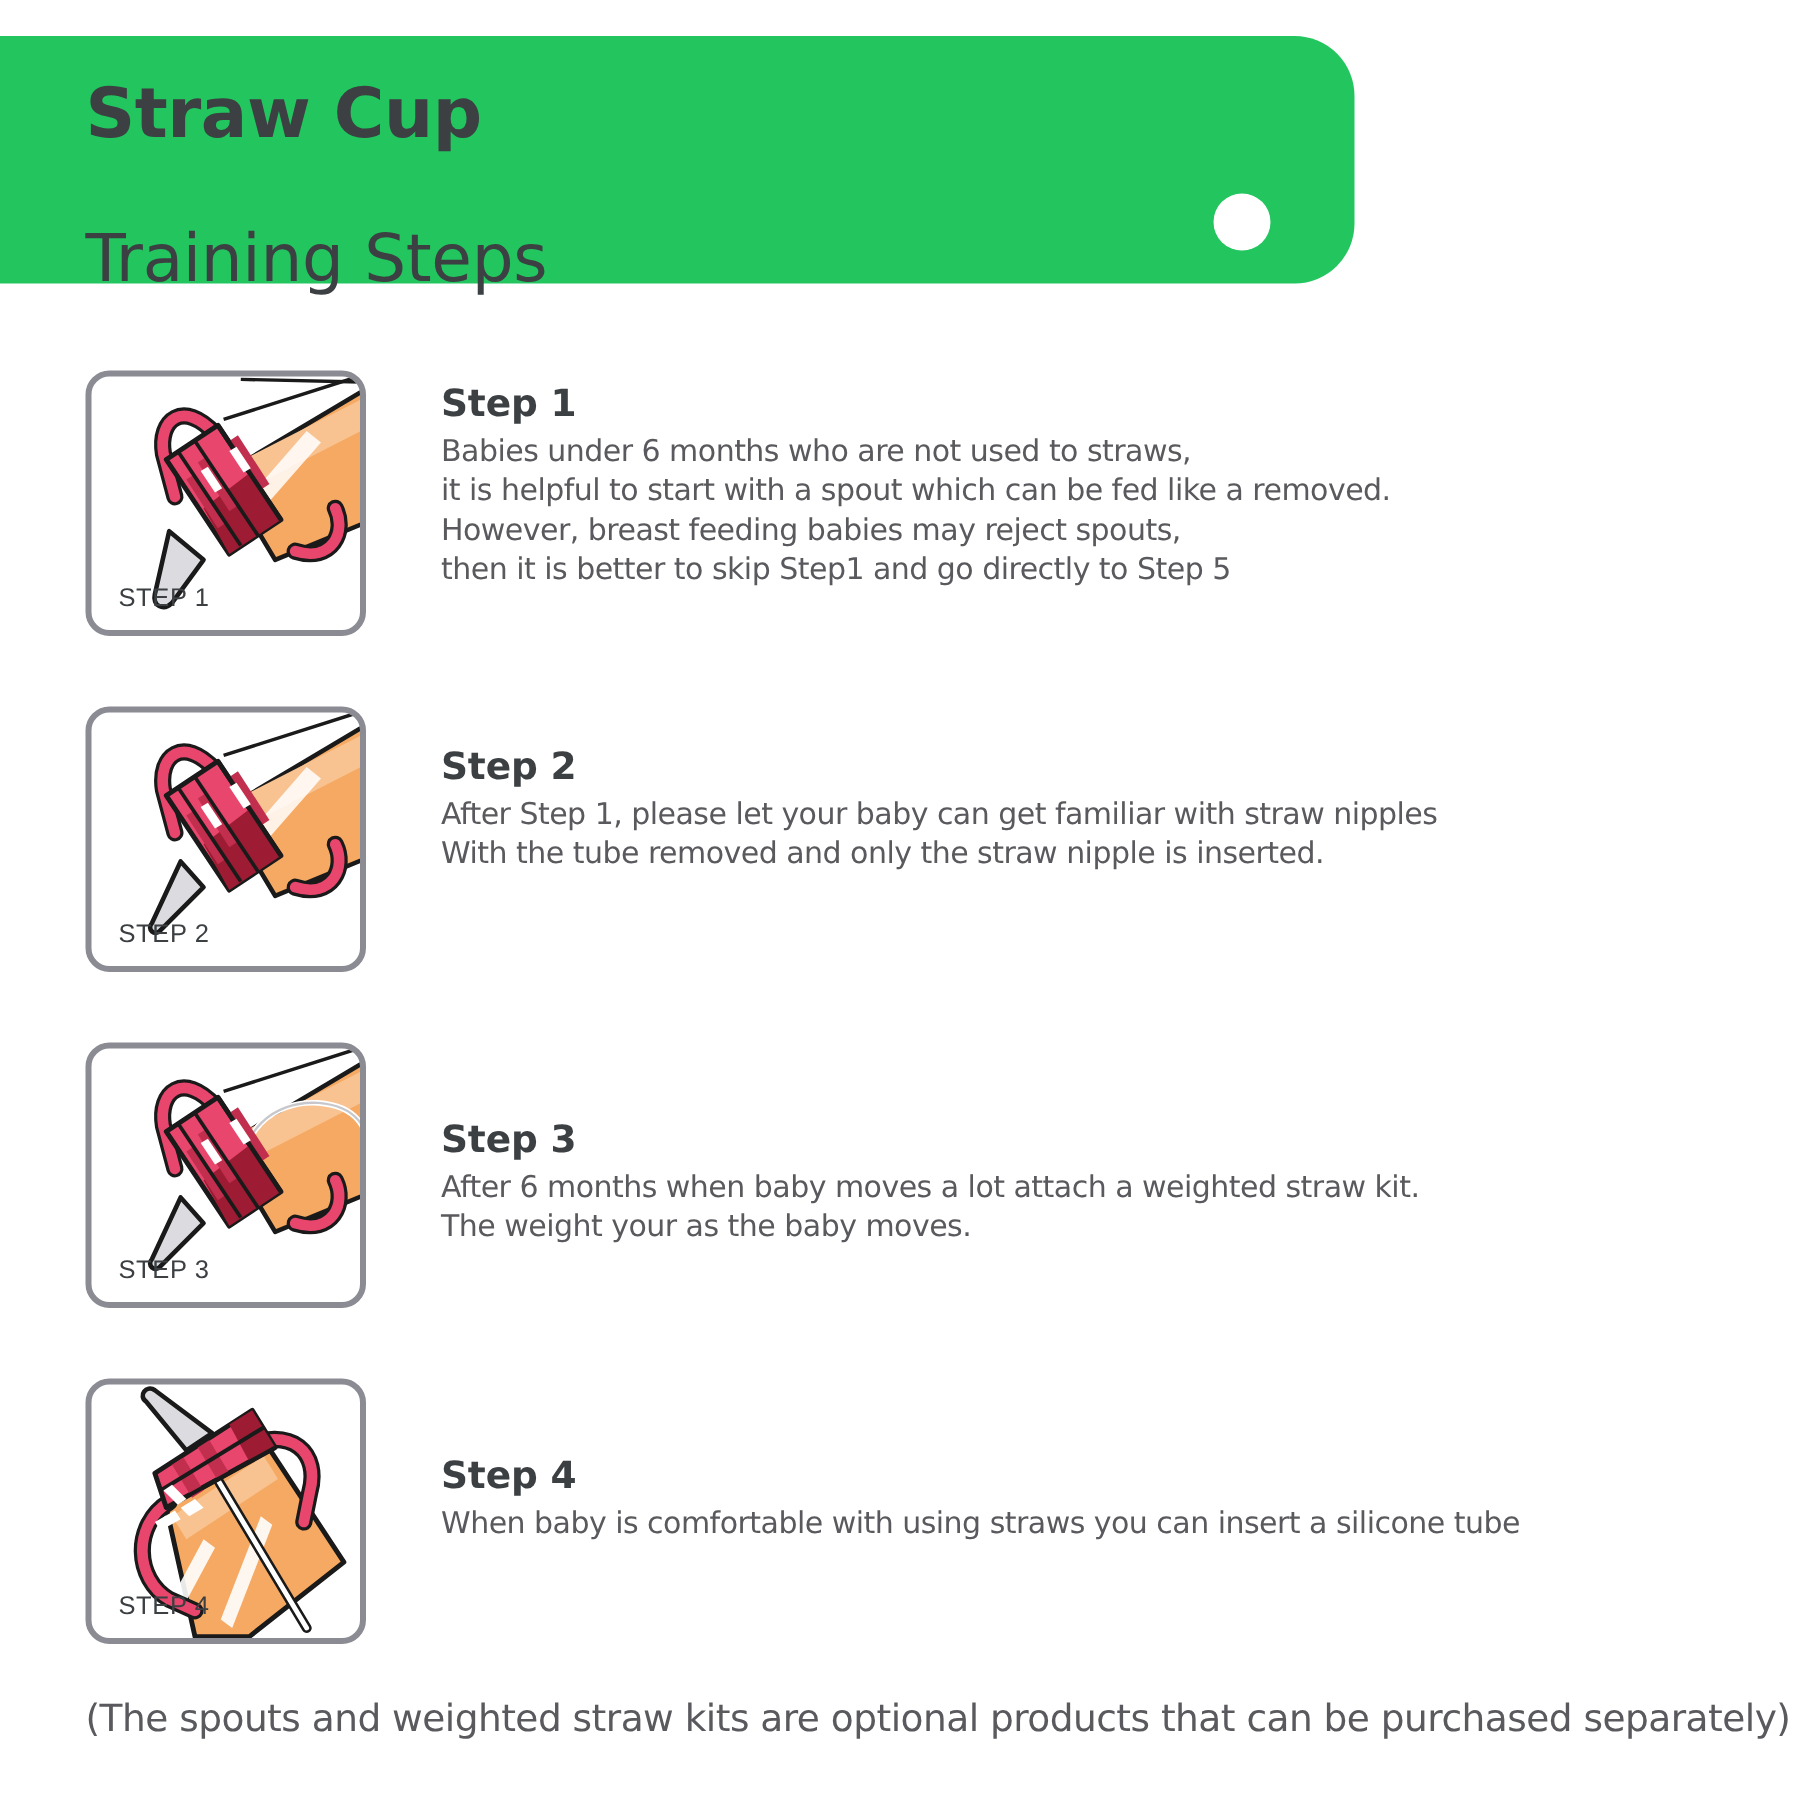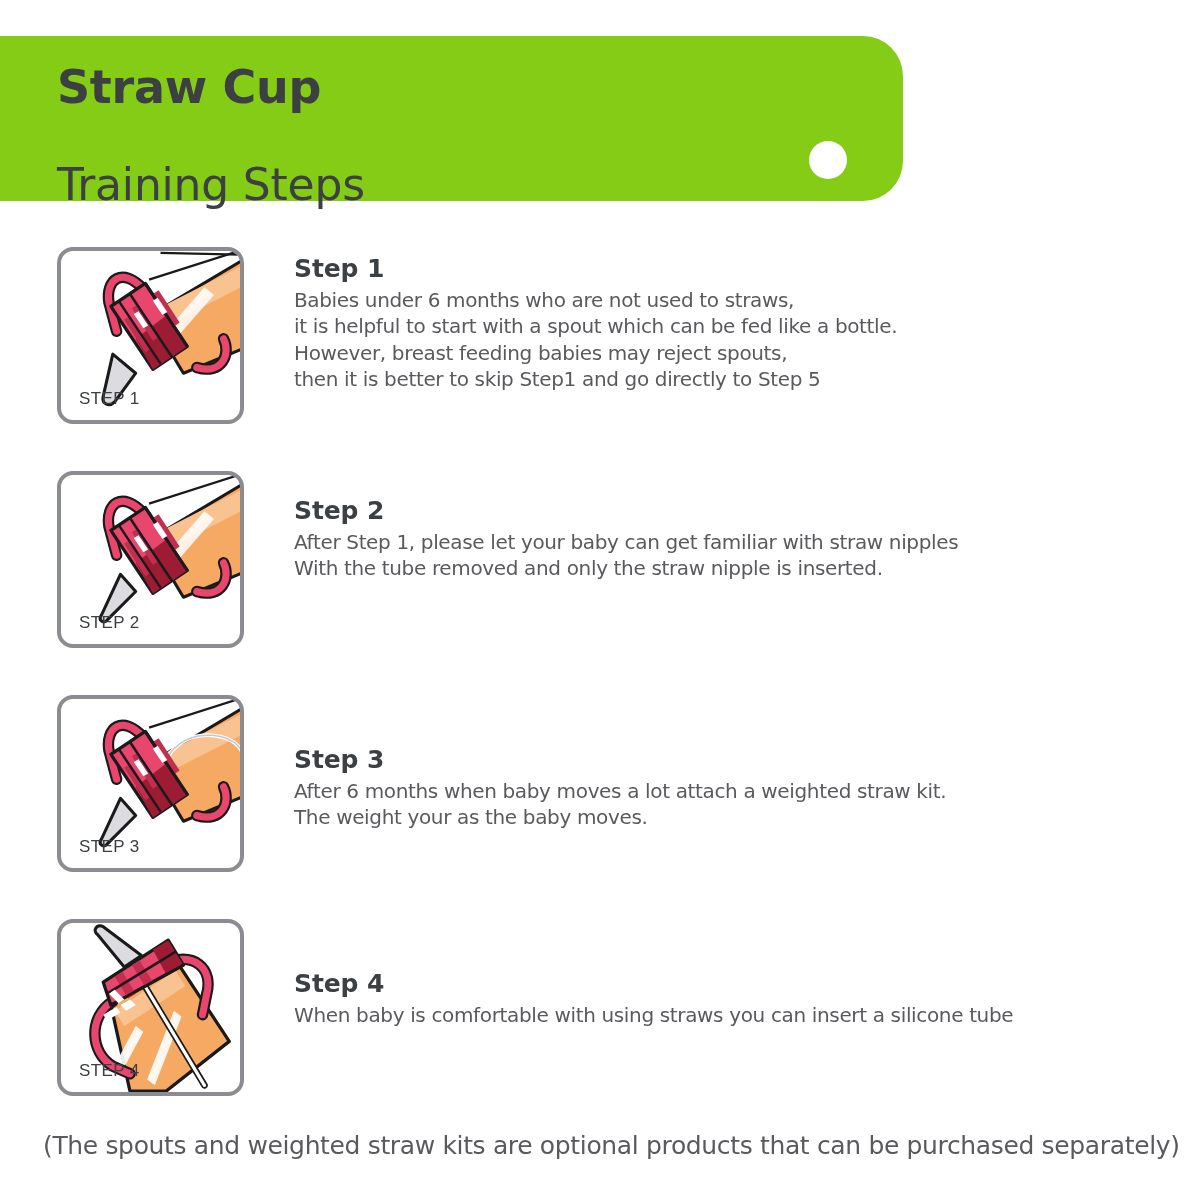--- a/index.html
+++ b/index.html
@@ -12,24 +12,24 @@
     background: #ffffff;
     font-family: "DejaVu Sans", sans-serif;
     overflow: hidden;
     position: relative;
   }
 
   
   .header-tag {
     position: absolute;
     left: 0;
-    top: 36px;
+    top: 24px;
     width: 903px;
     height: 165px;
-    background: #84cc16;
+    background: #22c55e;
     border-top-right-radius: 40px;
     border-bottom-right-radius: 40px;
   }
   .header-title {
     position: absolute;
     left: 57px;
     top: 28px;
     font-size: 46px;
     font-weight: bold;
     color: #3c4043;
@@ -109,21 +109,21 @@
     font-weight: normal;
     color: #5a5a5e;
     line-height: 1.32;
     letter-spacing: -0.35px;
     white-space: nowrap;
   }
 
   
   .footer-note {
     position: absolute;
-    left: 43px;
+    left: 57px;
     top: 1131px;
     font-size: 25px;
     color: #5a5a5e;
     letter-spacing: -0.35px;
     white-space: nowrap;
   }
 </style>
 </head>
 <body>
 
@@ -164,21 +164,21 @@
       </g>
 
       <line x1="104" y1="2" x2="196" y2="4" stroke="#1a1a1a" stroke-width="2.4"></line>
       <line x1="92" y1="30" x2="186" y2="0" stroke="#1a1a1a" stroke-width="2.4"></line>
     </svg>
     <div class="step-box-label">STEP 1</div>
   </div>
   <div class="step-text" style="top:6px;">
     <div class="step-heading">Step 1</div>
     <div class="step-line">Babies under 6 months who are not used to straws,</div>
-    <div class="step-line">it is helpful to start with a spout which can be fed like a bottle.</div>
+    <div class="step-line">it is helpful to start with a spout which can be fed like a removed.</div>
     <div class="step-line">However, breast feeding babies may reject spouts,</div>
     <div class="step-line">then it is better to skip Step1 and go directly to Step 5</div>
   </div>
 </div>
 
 <div class="step-row" style="top:471px;">
   <div class="step-box" style="top:0;">
     <svg viewBox="0 0 187 177">
       <path d="M196 6 L196 100 L128 128 L92 68 Z" fill="#f5a962" stroke="#1a1a1a" stroke-width="3.2" stroke-linejoin="round"></path>
       <path d="M196 12 L196 34 L110 78 L98 62 Z" fill="#f8c391" stroke="none"></path>

